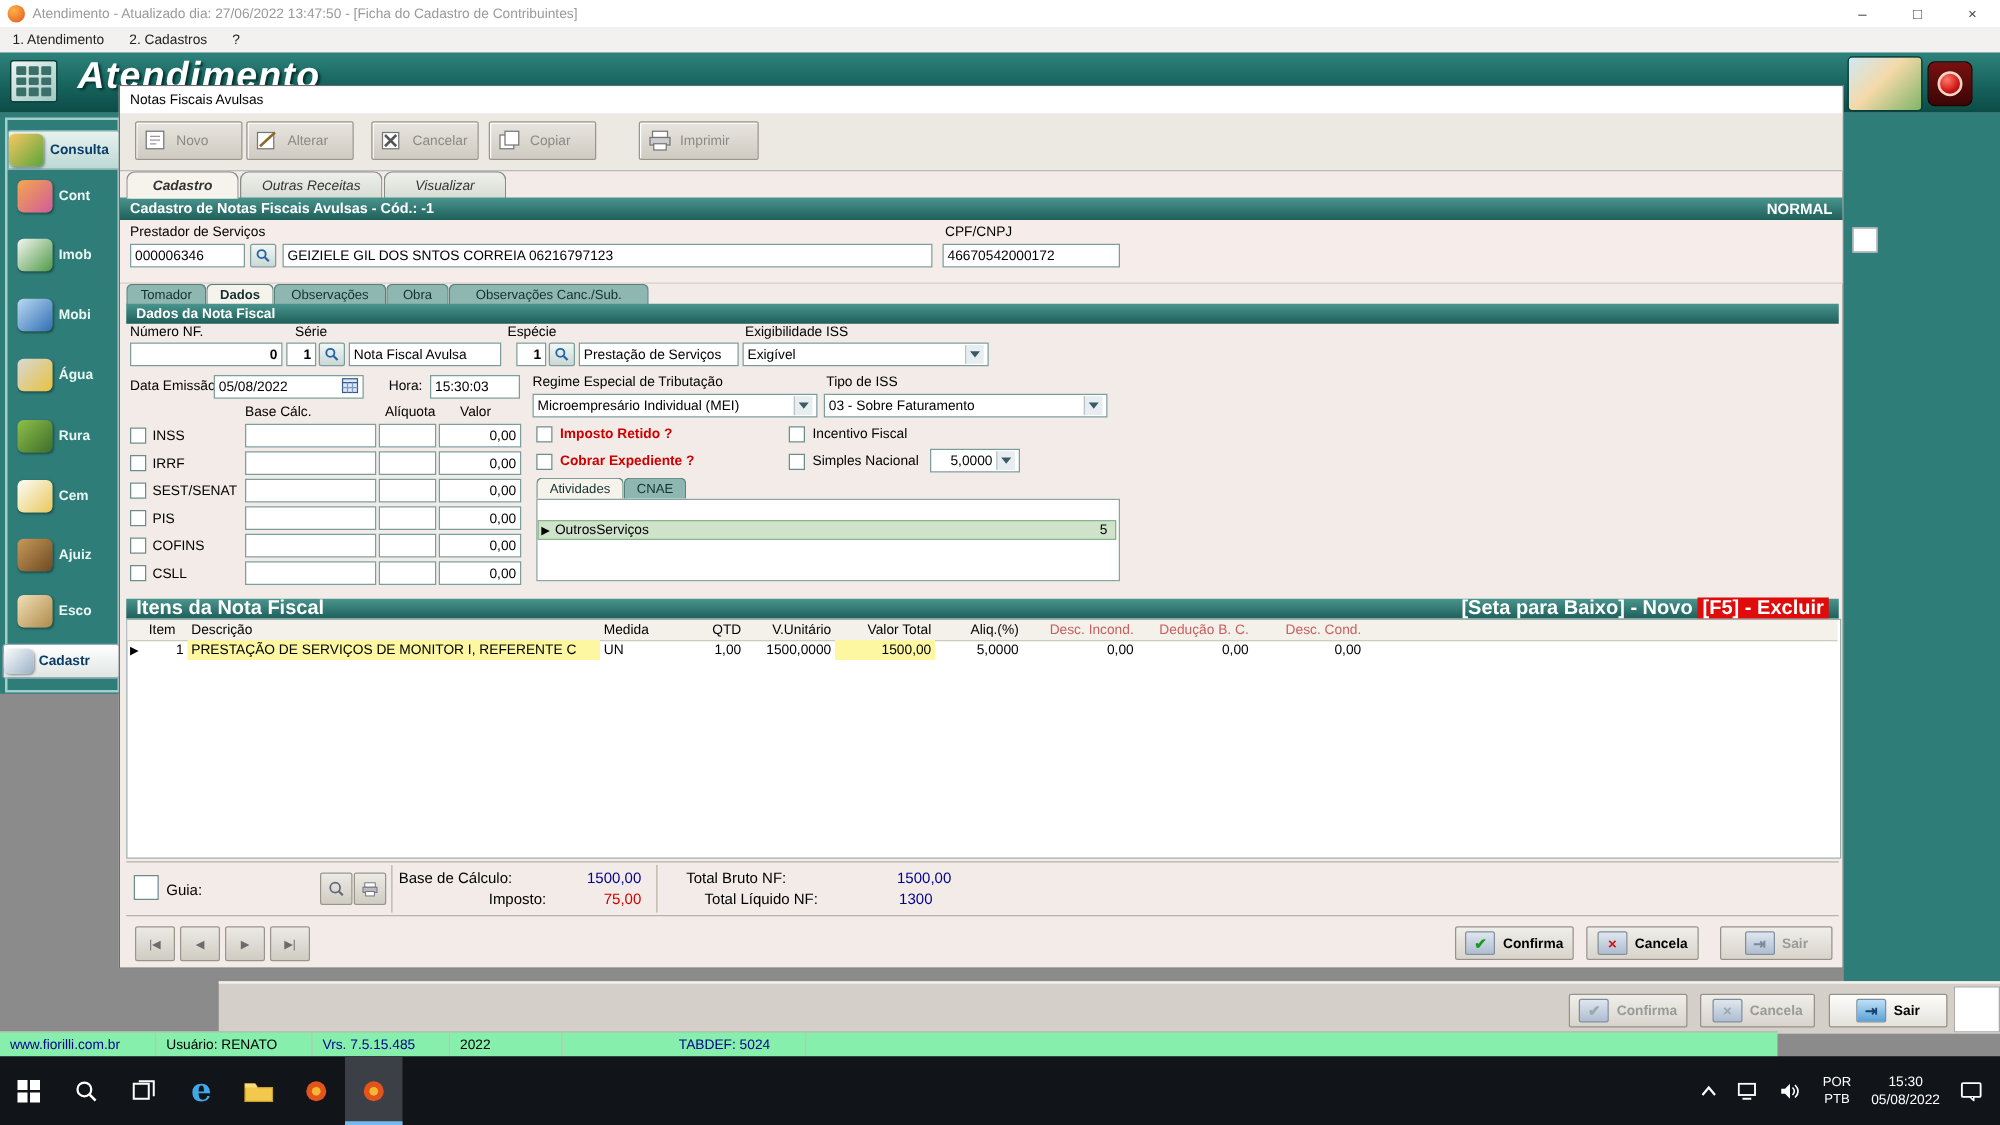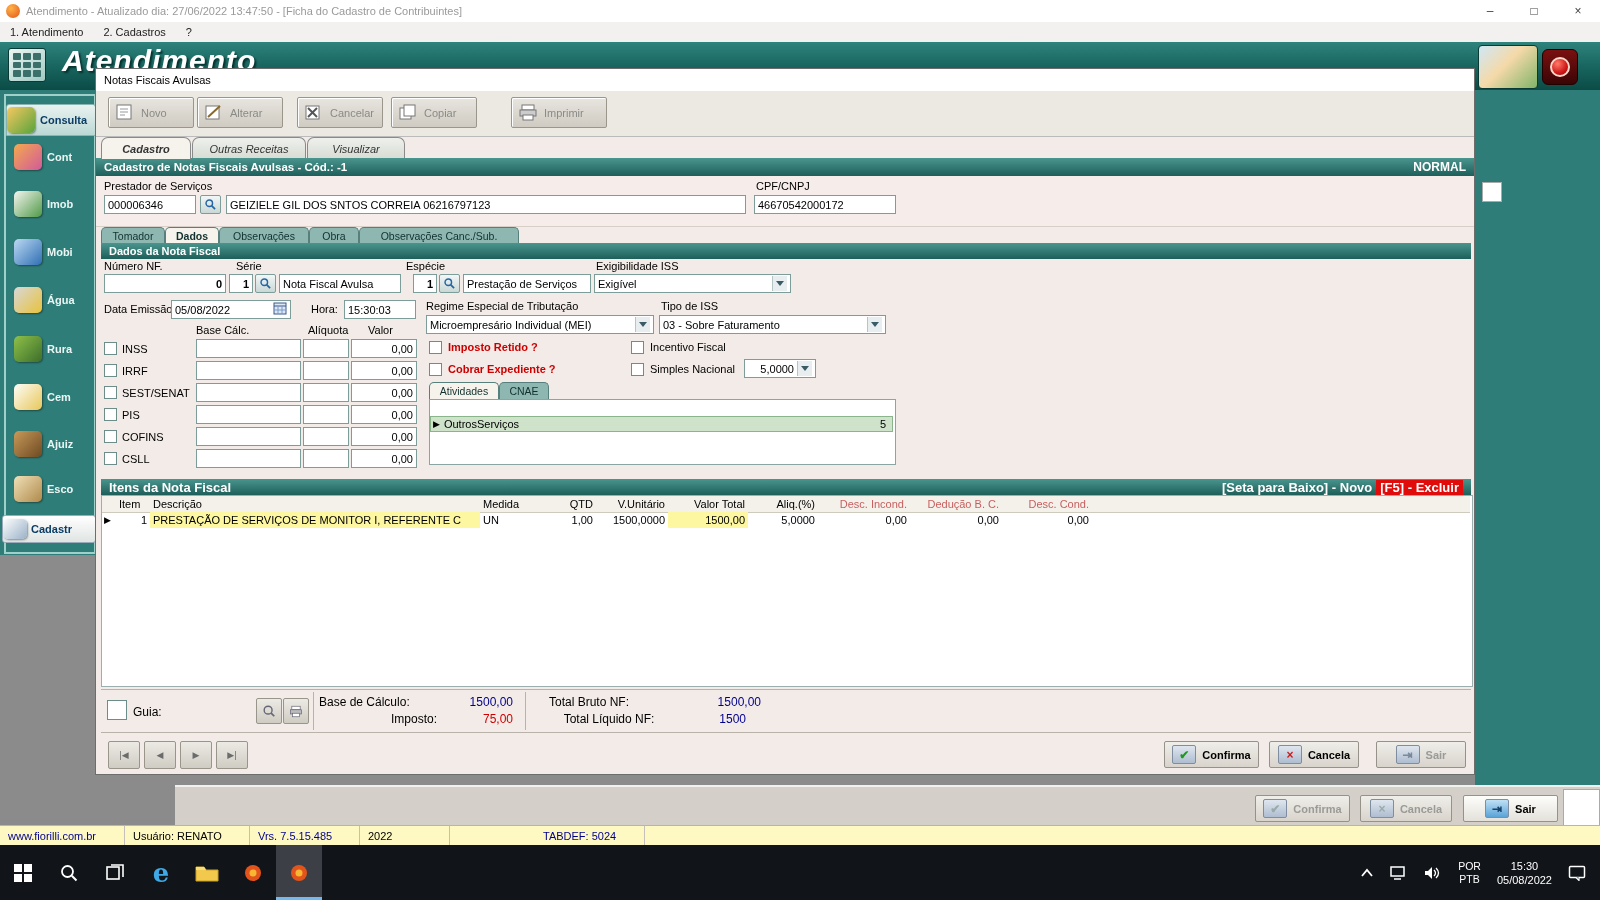--- a/index.html
+++ b/index.html
@@ -71,21 +71,21 @@
   .redcol{color:#c75f5f}
   .navbtn{position:absolute;width:30px;height:26px;background:linear-gradient(#eceae4,#cfccc3);border:1px solid #99958b;border-radius:2px;
           display:flex;align-items:center;justify-content:center;color:#6b6b6b;font-size:9px}
   .abtn{position:absolute;height:27px;background:linear-gradient(#f0eee9,#d8d4cc);border:1px solid #96928a;border-radius:2px;
         display:flex;align-items:center;gap:6px;justify-content:center;box-sizing:border-box}
   .abtn .bicon{width:22px;height:17px;background:linear-gradient(#dfe6ef,#aebdd0);border:1px solid #7f8da0;border-radius:2px;
         display:flex;align-items:center;justify-content:center;font-size:12px}
   .abtn span{font-weight:bold}
   .abtn.disabled span{color:#9a9a96}
   .strip{left:175px;top:785px;width:1425px;height:40px;background:#d4d0c9;border-top:2px solid #f2f0ec}
-  .statusbar{left:0;top:825px;width:1600px;height:20px;background:#fef9c3;border-top:1px solid #b9b5ae;display:flex;align-items:center}
+  .statusbar{left:0;top:825px;width:1422px;height:20px;background:#86efac;border-top:1px solid #b9b5ae;display:flex;align-items:center}
   .scell{height:100%;display:flex;align-items:center;padding:0 8px;border-right:1px solid #c4c0b8;box-sizing:border-box}
   
   .taskbar{left:0;top:845px;width:1600px;height:55px;background:#111418;display:flex;align-items:center}
   .tkicon{width:46px;height:55px;display:flex;align-items:center;justify-content:center}
   .tkicon.activeapp{background:#3c4046;box-shadow:inset 0 -3px 0 #76b9ed}
   .tray{margin-left:auto;display:flex;align-items:center;gap:4px;padding-right:8px}
   .trayitem{height:55px;display:flex;align-items:center;justify-content:center;padding:0 6px;color:#fff}
   .langblk{color:#fff;font-size:10.5px;text-align:center;line-height:13px}
   .clockblk{color:#fff;font-size:11px;text-align:center;line-height:14px}
   .edge-e{color:#3fa9e8;font-size:26px;font-weight:bold;font-family:"DejaVu Serif",serif}
@@ -400,21 +400,21 @@
       <span>CNAE</span>
     </div>
   <div class="abs" style="left:333px;top:330px;width:465px;height:64px;background:#fff;border:1px solid #8aa5a3">
     <div style="position:absolute;left:0;top:16px;width:463px;height:16px;background:#cfe3cb;border:1px solid #8ab48a;box-sizing:border-box;display:flex;align-items:center">
       <span style="margin-left:2px;font-size:9px">▶</span>
       <span style="margin-left:4px">OutrosServiços</span>
       <span style="margin-left:auto;margin-right:6px">5</span>
     </div>
   </div>
 
-  <div class="teal-band" style="left:5px;top:410px;width:1370px;height:16px;font-size:13px">
+  <div class="teal-band" style="left:5px;top:410px;width:1370px;height:16px;font-size:16px">
     <span>Itens da Nota Fiscal</span>
     <span style="margin-left:auto">[Seta para Baixo] - Novo</span>
     <span style="background:#e00b0b;padding:0 4px;margin-left:4px">[F5] - Excluir</span>
   </div>
 
   <div class="abs" style="left:5px;top:426px;width:1370px;height:190px;background:#fff;border:1px solid #9ab0ae">
     <div class="itemshdr" style="left:0;top:0;width:1368px">
       <div class="cell" style="left:14px;width:34px">Item</div>
       <div class="cell" style="left:48px;width:330px">Descrição</div>
       <div class="cell" style="left:378px;width:58px">Medida</div>
@@ -459,21 +459,21 @@
     </div>
     <div class="abs" style="left:212px;top:2px;width:1px;height:38px;background:#b8b2a8"></div>
     <div class="lbl b" style="left:218px;top:5px;width:118px;text-align:left;font-size:12px">Base de Cálculo:</div>
     <div class="lbl b navy" style="left:330px;top:5px;width:82px;text-align:right;font-size:12px">1500,00</div>
     <div class="lbl b" style="left:218px;top:22px;width:118px;text-align:right;font-size:12px">Imposto:</div>
     <div class="lbl b redval" style="left:330px;top:22px;width:82px;text-align:right;font-size:12px">75,00</div>
     <div class="abs" style="left:424px;top:2px;width:1px;height:38px;background:#b8b2a8"></div>
     <div class="lbl b" style="left:448px;top:5px;width:120px;text-align:left;font-size:12px">Total Bruto NF:</div>
     <div class="lbl b navy" style="left:575px;top:5px;width:85px;text-align:right;font-size:12px">1500,00</div>
     <div class="lbl b" style="left:448px;top:22px;width:120px;text-align:center;font-size:12px">Total Líquido NF:</div>
-    <div class="lbl b navy" style="left:575px;top:22px;width:70px;text-align:right;font-size:12px">1500</div>
+    <div class="lbl b navy" style="left:575px;top:22px;width:70px;text-align:right;font-size:12px">1300</div>
   </div>
 
   <div class="navbtn" style="left:12px;top:672px">
       <span>|◀</span>
     </div>
   <div class="navbtn" style="left:48px;top:672px">
       <span>◀</span>
     </div>
   <div class="navbtn" style="left:84px;top:672px">
       <span>▶</span>

